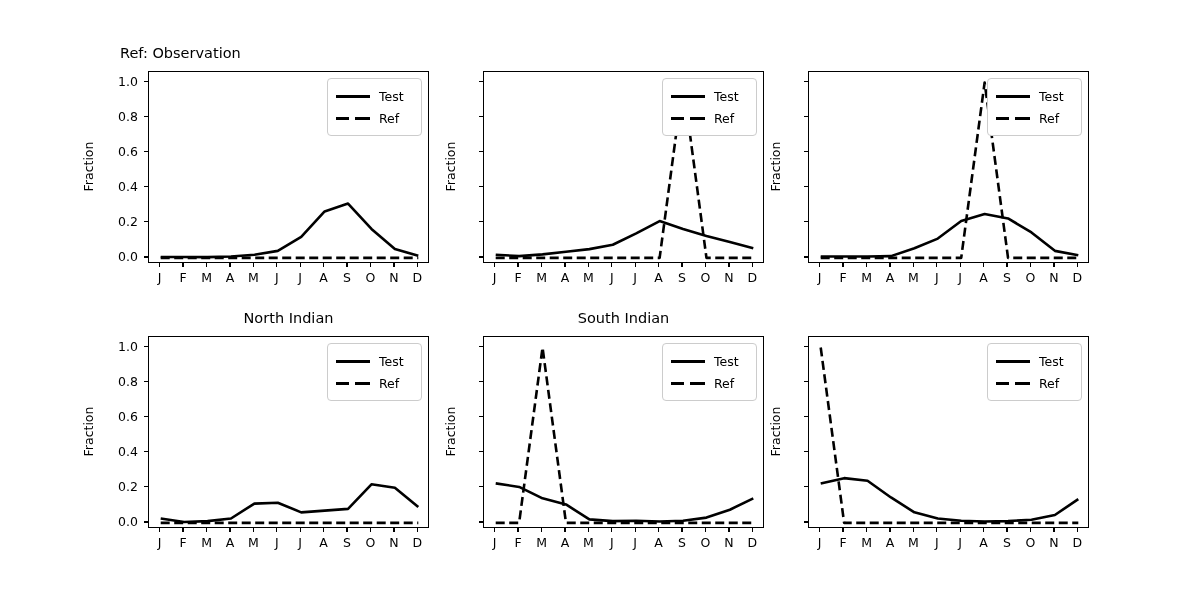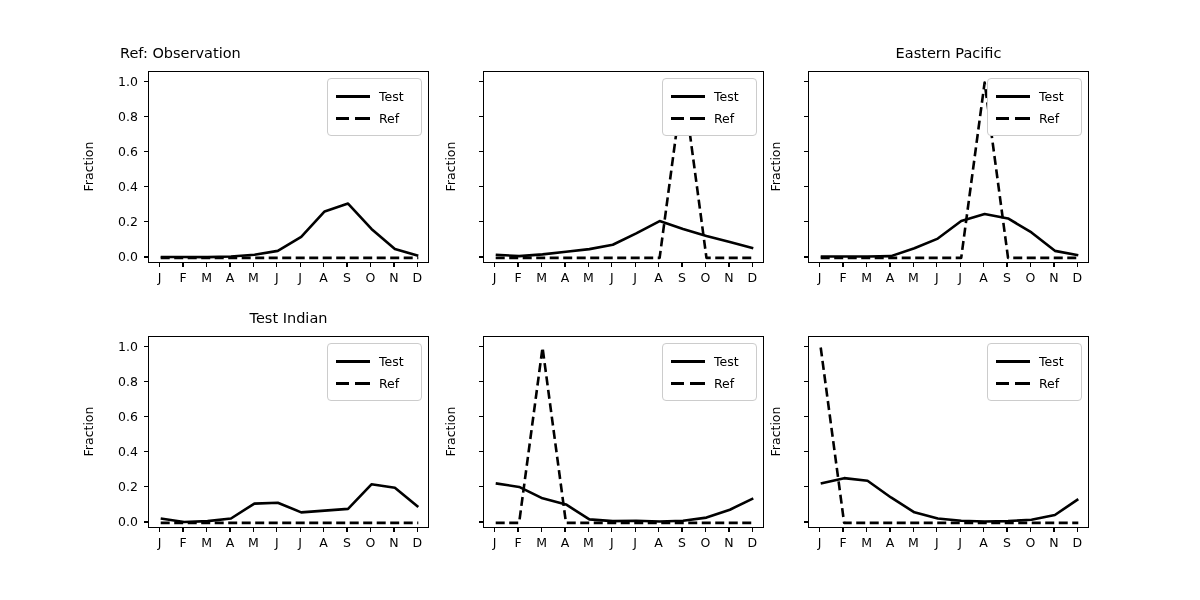--- a/index.html
+++ b/index.html
@@ -244,21 +244,20 @@
         <div class="xtick-label" style="left: 244.042px; width: 30px; top: 225px;">S</div>
         <div class="tick xtick" style="left: 281.808px; top: 218px;"></div>
         <div class="xtick-label" style="left: 267.458px; width: 30px; top: 225px;">O</div>
         <div class="tick xtick" style="left: 305.225px; top: 218px;"></div>
         <div class="xtick-label" style="left: 290.875px; width: 30px; top: 225px;">N</div>
         <div class="tick xtick" style="left: 328.642px; top: 218px;"></div>
         <div class="xtick-label" style="left: 314.292px; width: 30px; top: 225px;">D</div>
         <div class="ylabel" style="width: 80px; left: -13px; top: 114px; text-align: center;">Fraction</div>
       </div>
       <div class="panel" style="left: 748px; top: 45px; width: 341px; height: 248px;">
-        <div class="panel-title" style="left: 60px; width: 281px; top: 0px;">Eastern Pacific</div>
         <div class="axes" style="left: 60px; top: 26px; width: 281px; height: 192px;">
           <svg class="plotsvg" width="281" height="192">
             <polyline points="11.71,185.86 35.13,185.86 58.54,185.86 81.96,185.86 105.38,185.86 128.79,185.86 152.21,185.86 175.63,10.52 199.04,185.86 222.46,185.86 245.88,185.86 269.29,185.86" fill="none" stroke="#000000" stroke-width="2.6" stroke-linejoin="round" stroke-linecap="butt" stroke-dasharray="9,4.5"></polyline>
             <polyline points="11.71,184.46 35.13,184.46 58.54,184.46 81.96,184.11 105.38,176.22 128.79,166.58 152.21,149.04 175.63,142.03 199.04,146.41 222.46,160.44 245.88,178.85 269.29,183.23" fill="none" stroke="#000000" stroke-width="2.6" stroke-linejoin="round" stroke-linecap="butt"></polyline>
           </svg>
           <div class="legend" style="width: 95px; right: 6px; top: 6px;">
             <div class="legend-row">
               <div class="legend-sample">
                 <div class="solid-line"></div>
               </div>
@@ -299,21 +298,21 @@
         <div class="xtick-label" style="left: 244.042px; width: 30px; top: 225px;">S</div>
         <div class="tick xtick" style="left: 281.808px; top: 218px;"></div>
         <div class="xtick-label" style="left: 267.458px; width: 30px; top: 225px;">O</div>
         <div class="tick xtick" style="left: 305.225px; top: 218px;"></div>
         <div class="xtick-label" style="left: 290.875px; width: 30px; top: 225px;">N</div>
         <div class="tick xtick" style="left: 328.642px; top: 218px;"></div>
         <div class="xtick-label" style="left: 314.292px; width: 30px; top: 225px;">D</div>
         <div class="ylabel" style="width: 80px; left: -13px; top: 114px; text-align: center;">Fraction</div>
       </div>
       <div class="panel" style="left: 88px; top: 310px; width: 341px; height: 248px;">
-        <div class="panel-title" style="left: 60px; width: 281px; top: 0px;">Test Indian</div>
+        <div class="panel-title" style="left: 60px; width: 281px; top: 0px;">North Indian</div>
         <div class="axes" style="left: 60px; top: 26px; width: 281px; height: 192px;">
           <svg class="plotsvg" width="281" height="192">
             <polyline points="11.71,185.86 35.13,185.86 58.54,185.86 81.96,185.86 105.38,185.86 128.79,185.86 152.21,185.86 175.63,185.86 199.04,185.86 222.46,185.86 245.88,185.86 269.29,185.86" fill="none" stroke="#000000" stroke-width="2.6" stroke-linejoin="round" stroke-linecap="butt" stroke-dasharray="9,4.5"></polyline>
             <polyline points="11.71,181.48 35.13,184.99 58.54,184.11 81.96,181.48 105.38,166.58 128.79,165.70 152.21,175.34 175.63,173.59 199.04,171.84 222.46,147.29 245.88,150.79 269.29,170.08" fill="none" stroke="#000000" stroke-width="2.6" stroke-linejoin="round" stroke-linecap="butt"></polyline>
           </svg>
           <div class="legend" style="width: 95px; right: 6px; top: 6px;">
             <div class="legend-row">
               <div class="legend-sample">
                 <div class="solid-line"></div>
               </div>
@@ -360,20 +359,21 @@
         <div class="xtick-label" style="left: 244.042px; width: 30px; top: 225px;">S</div>
         <div class="tick xtick" style="left: 281.808px; top: 218px;"></div>
         <div class="xtick-label" style="left: 267.458px; width: 30px; top: 225px;">O</div>
         <div class="tick xtick" style="left: 305.225px; top: 218px;"></div>
         <div class="xtick-label" style="left: 290.875px; width: 30px; top: 225px;">N</div>
         <div class="tick xtick" style="left: 328.642px; top: 218px;"></div>
         <div class="xtick-label" style="left: 314.292px; width: 30px; top: 225px;">D</div>
         <div class="ylabel" style="width: 80px; left: -40px; top: 114px; text-align: center;">Fraction</div>
       </div>
       <div class="panel" style="left: 423px; top: 310px; width: 341px; height: 248px;">
+        <div class="panel-title" style="left: 60px; width: 281px; top: 0px;">South Indian</div>
         <div class="axes" style="left: 60px; top: 26px; width: 281px; height: 192px;">
           <svg class="plotsvg" width="281" height="192">
             <polyline points="11.71,185.86 35.13,185.86 58.54,10.52 81.96,185.86 105.38,185.86 128.79,185.86 152.21,185.86 175.63,185.86 199.04,185.86 222.46,185.86 245.88,185.86 269.29,185.86" fill="none" stroke="#000000" stroke-width="2.6" stroke-linejoin="round" stroke-linecap="butt" stroke-dasharray="9,4.5"></polyline>
             <polyline points="11.71,146.41 35.13,149.92 58.54,161.32 81.96,167.45 105.38,182.36 128.79,184.11 152.21,183.76 175.63,184.46 199.04,183.76 222.46,180.60 245.88,172.71 269.29,161.32" fill="none" stroke="#000000" stroke-width="2.6" stroke-linejoin="round" stroke-linecap="butt"></polyline>
           </svg>
           <div class="legend" style="width: 95px; right: 6px; top: 6px;">
             <div class="legend-row">
               <div class="legend-sample">
                 <div class="solid-line"></div>
               </div>

